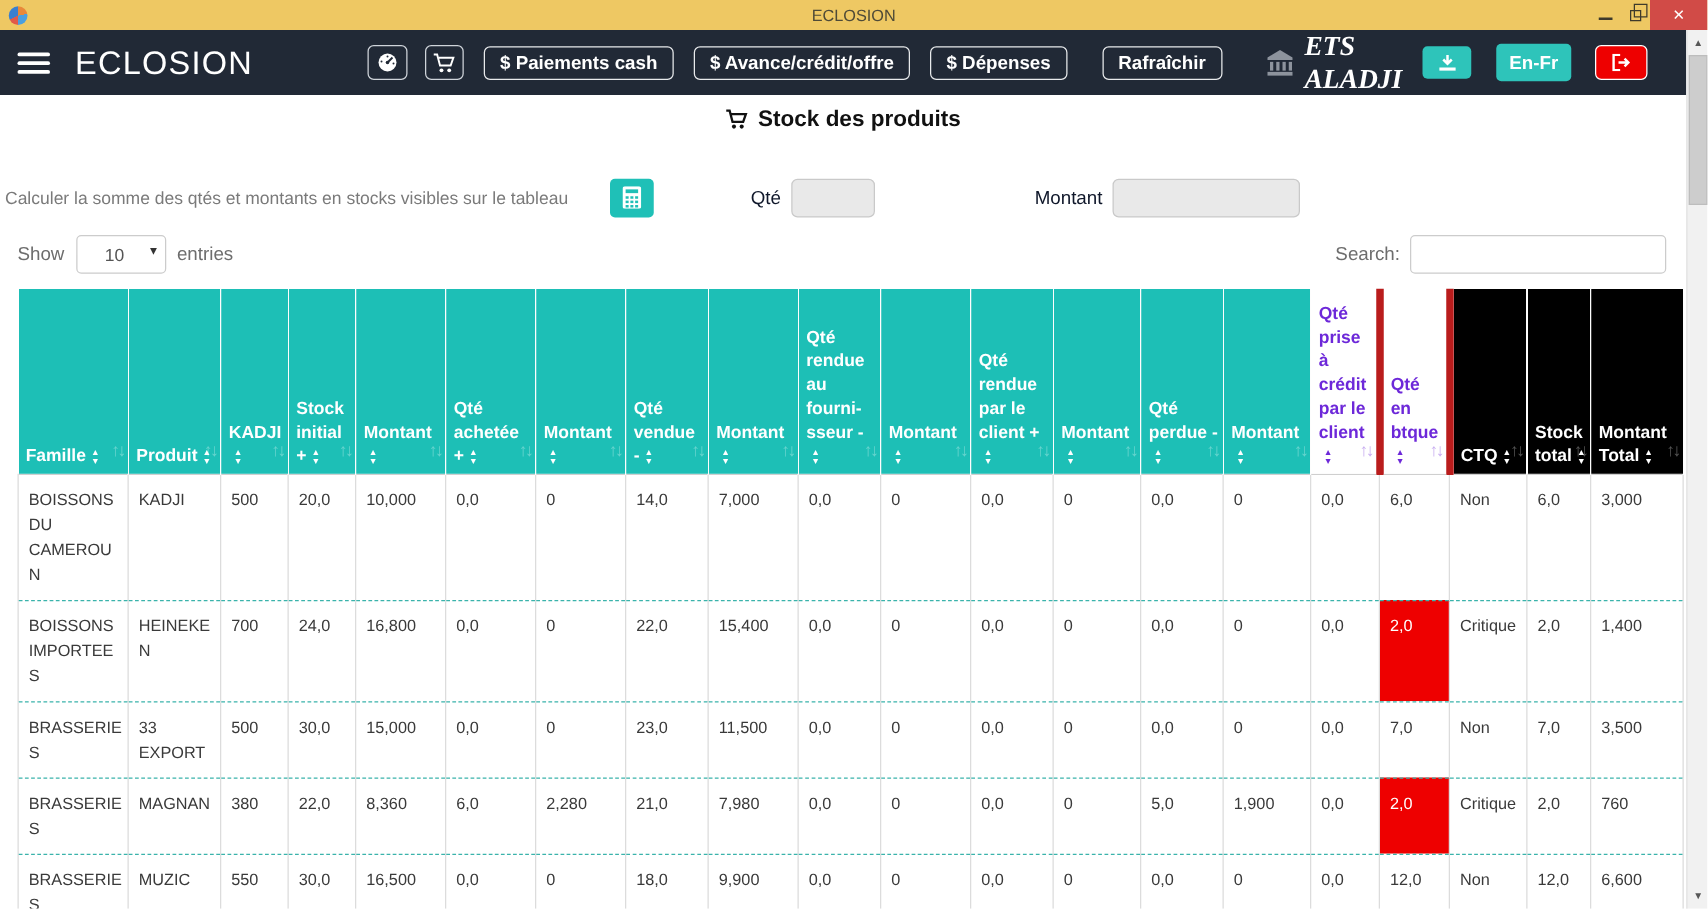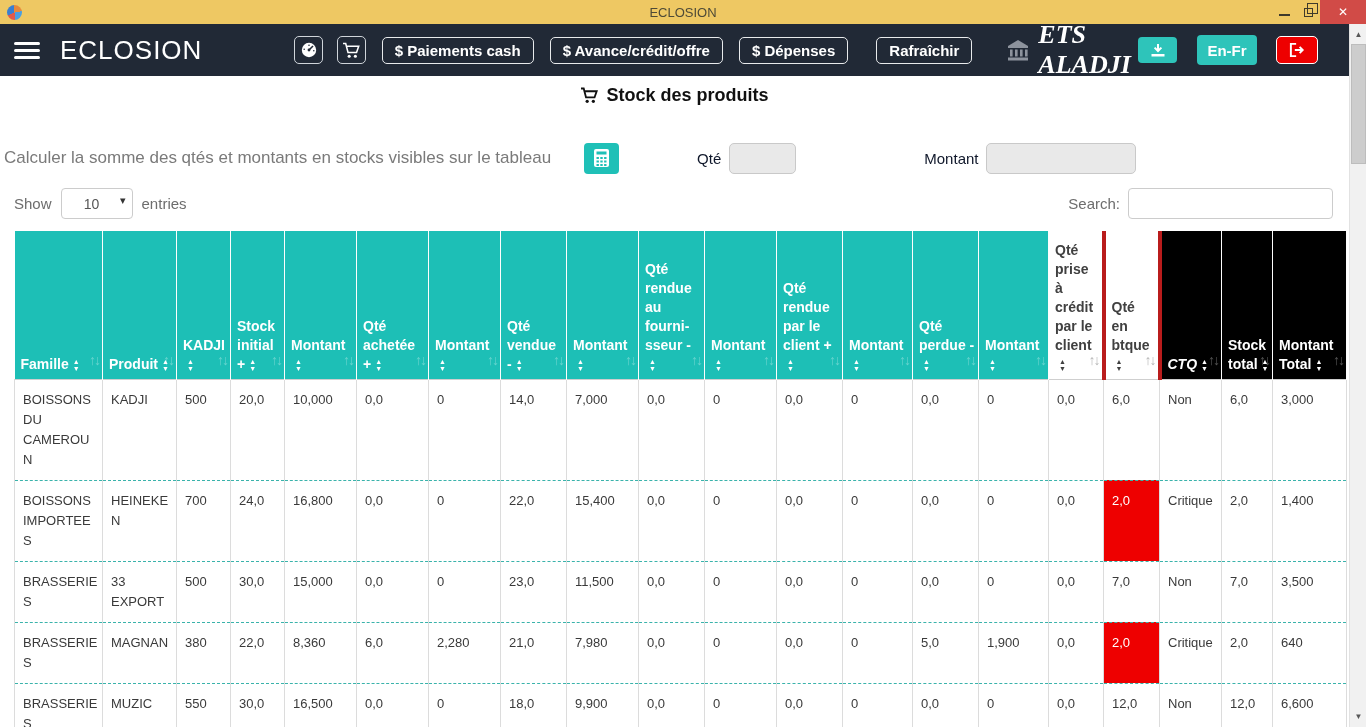--- a/index.html
+++ b/index.html
@@ -28,34 +28,34 @@
   .hamburger { margin-left:14px; width:26px; cursor:pointer; }
   .hamburger span { display:block; width:26px; height:3px; background:#fff; border-radius:2px; margin:4px 0; }
   .brand { font-size:26px; font-weight:500; letter-spacing:1px; margin-left:20px; color:#fff; }
   .nav-icon-btn { margin-left:14px; width:38px; height:28px; border:1px solid #cfd4da; border-radius:5px;
       background:transparent; display:flex; align-items:center; justify-content:center; color:#fff; cursor:pointer; }
   .nav-icon-btn:first-of-type { margin-left:92px; }
   .nav-btn { margin-left:16px; padding:4px 12px; border:1px solid #e8eaec; border-radius:5px; background:transparent;
       color:#fff; font-size:15px; font-weight:700; white-space:nowrap; cursor:pointer; font-family:inherit; }
   .nav-btn.refresh { margin-left:28px; }
   .company { display:flex; align-items:center; margin-left:34px; }
-  .company-name { font-family:"Liberation Serif","DejaVu Serif",serif; font-style:italic; font-weight:700; font-size:26px; margin-left:8px; }
+  .company-name { font-family:"Liberation Serif","DejaVu Serif",serif; font-style:italic; font-weight:700; font-size:22px; margin-left:8px; }
   .nav-right { margin-left:auto; display:flex; align-items:center; margin-right:31px; }
   .btn-teal { background:#2ec4ba; border:none; border-radius:4px; color:#fff; cursor:pointer;font-weight:bold; }
   .btn-download { width:39px; height:26px; display:flex; align-items:center; justify-content:center; }
   .btn-lang { width:60px; height:30px; margin-left:20px; font-size:15px; font-family:inherit; }
   .btn-logout { width:42px; height:28px; margin-left:19px; background:#ee0000; border:1px solid #fff; border-radius:5px;
       color:#fff; display:flex; align-items:center; justify-content:center; cursor:pointer; }
 
   
   .page { flex:1 1 auto; background:#fff; overflow:hidden; }
   .page-title { text-align:center; margin-top:9px; font-size:18px; font-weight:700; color:#111;
       display:flex; align-items:center; justify-content:center; gap:7px; }
   .calc-row { display:flex; align-items:center; margin:36px 0 0 4px; height:32px; }
-  .calc-label { color:#7a7a7a; font-size:17px; }
+  .calc-label { color:#7a7a7a; font-size:14px; }
   .btn-calc { margin-left:33px; width:35px; height:31px; background:#1fc0b7; border:none; border-radius:4px;
       display:flex; align-items:center; justify-content:center; cursor:pointer; }
   .inline-label { color:#0f172a; font-size:15px; }
   .lbl-qty { margin-left:78px; }
   .lbl-amount { margin-left:128px; }
   .input-disabled { margin-left:8px; height:31px; background:#e9e9e9; border:1px solid #c9c9c9; border-radius:5px; }
   .input-qty { width:67px; }
   .input-amount { width:150px; }
 
   .controls-row { display:flex; align-items:center; justify-content:space-between; margin:14px 14px 0 14px; }
@@ -66,21 +66,21 @@
   .select-wrap { position:relative; }
   .select-wrap::after { content:"▾"; position:absolute; right:7px; top:6px; font-size:11px; color:#333; pointer-events:none; }
   .search-group { display:flex; align-items:center; gap:8px; color:#6d6d6d; font-size:15px; margin-right:2px; }
   .search-input { width:205px; height:31px; border:1px solid #ccc; border-radius:4px; background:#fff; padding:0 6px; font-size:14px; }
 
   
   .stock-table { margin:12px 0 0 14px; border-collapse:collapse; table-layout:fixed; width:1332px; font-size:13px; }
   .stock-table th { vertical-align:bottom; text-align:left; font-weight:700; font-size:14px; line-height:19px;
       padding:6px 3px 5px 6px; height:148px; position:relative; word-wrap:break-word; cursor:pointer; }
   .th-teal  { background:#1dbfb6; color:#fff; border-right:1px solid #fdfdfd; }
-  .th-white { background:#fff; color:#404040; border-right:4px solid #b91c1c; }
+  .th-white { background:#fff; color:#6d28d9; border-right:6px solid #b91c1c; }
   .th-black { background:#000; color:#fff; border-right:1px solid #fdfdfd; }
   .sort-arrows { display:inline-block; vertical-align:-2px; margin-left:4px; line-height:0; }
   .sort-arrows span { display:block; font-size:7px; line-height:6.5px; }
   .ghost-arrows { position:absolute; right:3px; bottom:9px; font-size:14px; letter-spacing:-2px; opacity:.32; font-weight:400; }
   .th-white .ghost-arrows { opacity:.38; }
   .stock-table td { vertical-align:top; padding:10px 4px 10px 8px; line-height:20px; color:#3a3a3a;
       border-right:1px solid #dcdcdc; border-bottom:1px dashed #3ab3ab; word-wrap:break-word; background:#fff; }
   .stock-table td:first-child { border-left:1px solid #dcdcdc; }
   .stock-table thead tr { border-bottom:1px solid #cfcfcf; }
   .cell-critical { background:#ee0000 !important; color:#fff !important; }
@@ -256,21 +256,21 @@
                 <th class="th-teal" style="width: 66px;"><span>Qté vendue -</span><span class="sort-arrows"><span>▲</span><span>▼</span></span><span class="ghost-arrows">↑↓</span></th>
                 <th class="th-teal" style="width: 72px;"><span>Montant</span><span class="sort-arrows"><span>▲</span><span>▼</span></span><span class="ghost-arrows">↑↓</span></th>
                 <th class="th-teal" style="width: 66px;"><span>Qté rendue au fourni-sseur -</span><span class="sort-arrows"><span>▲</span><span>▼</span></span><span class="ghost-arrows">↑↓</span></th>
                 <th class="th-teal" style="width: 72px;"><span>Montant</span><span class="sort-arrows"><span>▲</span><span>▼</span></span><span class="ghost-arrows">↑↓</span></th>
                 <th class="th-teal" style="width: 66px;"><span>Qté rendue par le client +</span><span class="sort-arrows"><span>▲</span><span>▼</span></span><span class="ghost-arrows">↑↓</span></th>
                 <th class="th-teal" style="width: 70px;"><span>Montant</span><span class="sort-arrows"><span>▲</span><span>▼</span></span><span class="ghost-arrows">↑↓</span></th>
                 <th class="th-teal" style="width: 66px;"><span>Qté perdue -</span><span class="sort-arrows"><span>▲</span><span>▼</span></span><span class="ghost-arrows">↑↓</span></th>
                 <th class="th-teal" style="width: 70px;"><span>Montant</span><span class="sort-arrows"><span>▲</span><span>▼</span></span><span class="ghost-arrows">↑↓</span></th>
                 <th class="th-white" style="width: 55px;"><span>Qté prise à crédit par le client</span><span class="sort-arrows"><span>▲</span><span>▼</span></span><span class="ghost-arrows">↑↓</span></th>
                 <th class="th-white" style="width: 56px;"><span>Qté en btque</span><span class="sort-arrows"><span>▲</span><span>▼</span></span><span class="ghost-arrows">↑↓</span></th>
-                <th class="th-black" style="width: 62px; font-style: italic;"><span>CTQ</span><span class="sort-arrows"><span>▲</span><span>▼</span></span><span class="ghost-arrows">↑↓</span></th>
+                <th class="th-black" style="width: 62px;"><span>CTQ</span><span class="sort-arrows"><span>▲</span><span>▼</span></span><span class="ghost-arrows">↑↓</span></th>
                 <th class="th-black" style="width: 51px;"><span>Stock total</span><span class="sort-arrows"><span>▲</span><span>▼</span></span><span class="ghost-arrows">↑↓</span></th>
                 <th class="th-black" style="width: 74px;"><span>Montant Total</span><span class="sort-arrows"><span>▲</span><span>▼</span></span><span class="ghost-arrows">↑↓</span></th>
               </tr>
             </thead>
           <tbody>
               <tr>
                 <td>BOISSONS DU CAMEROUN</td>
                 <td>KADJI</td>
                 <td>500</td>
                 <td>20,0</td>
@@ -348,21 +348,21 @@
                 <td>0,0</td>
                 <td>0</td>
                 <td>0,0</td>
                 <td>0</td>
                 <td>5,0</td>
                 <td>1,900</td>
                 <td>0,0</td>
                 <td class="cell-critical">2,0</td>
                 <td>Critique</td>
                 <td>2,0</td>
-                <td>640</td>
+                <td>760</td>
               </tr>
               <tr>
                 <td>BRASSERIES</td>
                 <td>MUZIC</td>
                 <td>550</td>
                 <td>30,0</td>
                 <td>16,500</td>
                 <td>0,0</td>
                 <td>0</td>
                 <td>18,0</td>

